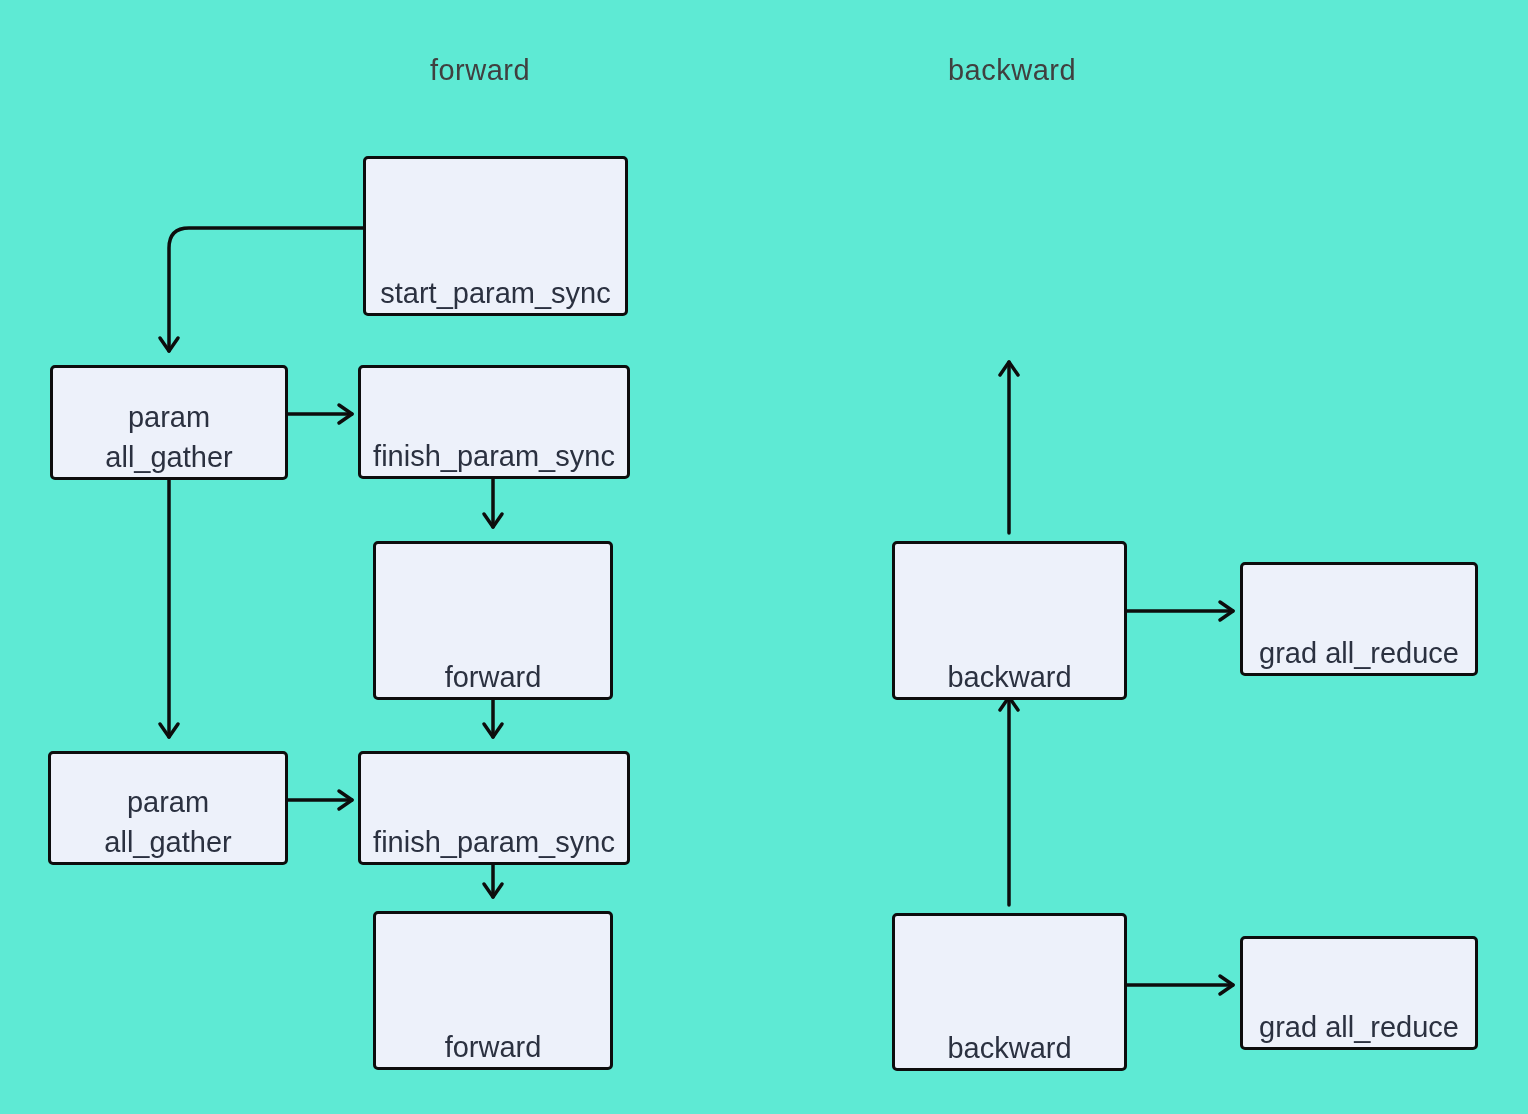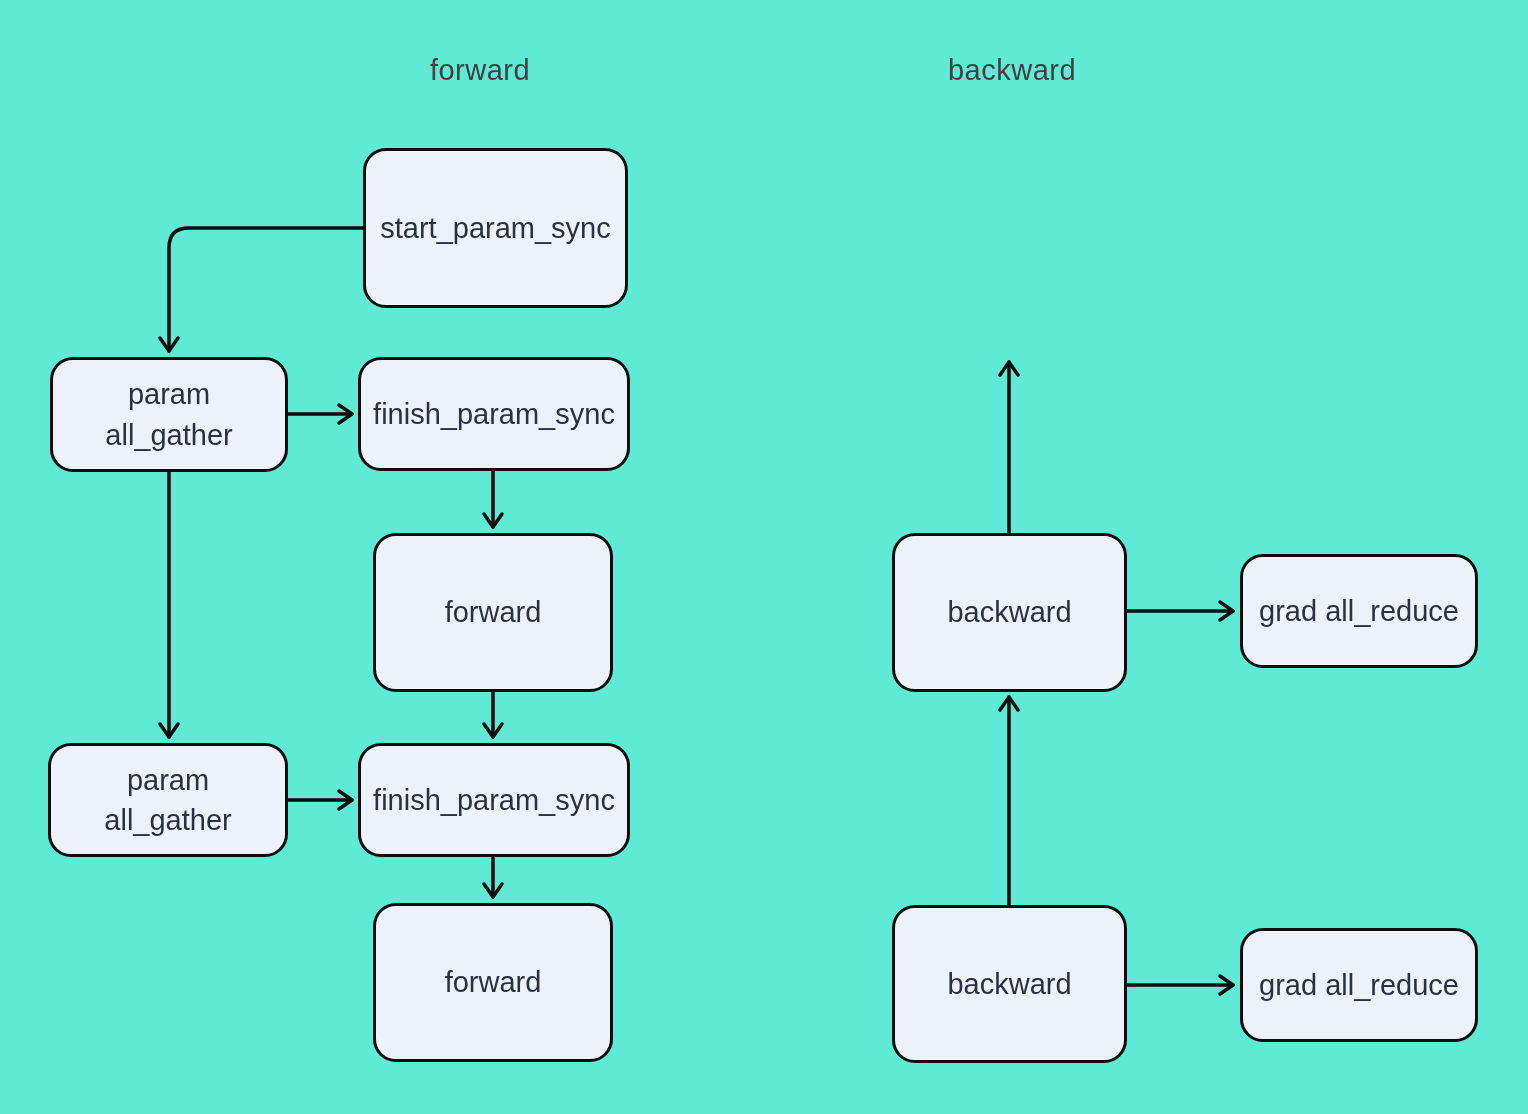--- a/index.html
+++ b/index.html
@@ -21,28 +21,29 @@
     font-size: 29px;
     color: #404040;
     letter-spacing: 0.5px;
     white-space: nowrap;
   }
   .node {
     position: absolute;
     box-sizing: border-box;
     background: #edf1fa;
     border: 3.5px solid #0d0d0d;
-    border-radius: 23px;
+    border-radius: 5px;
     display: flex;
-    align-items: center;
+    align-items: flex-end;
     justify-content: center;
     text-align: center;
     color: #2b3140;
     font-size: 29px;
     line-height: 1.38;
+    margin-top: 8px;
   }
   .node-label {
     white-space: pre-line;
     padding: 0 8px;
   }
   svg.edges {
     position: absolute;
     left: 0;
     top: 0;
     width: 1528px;

